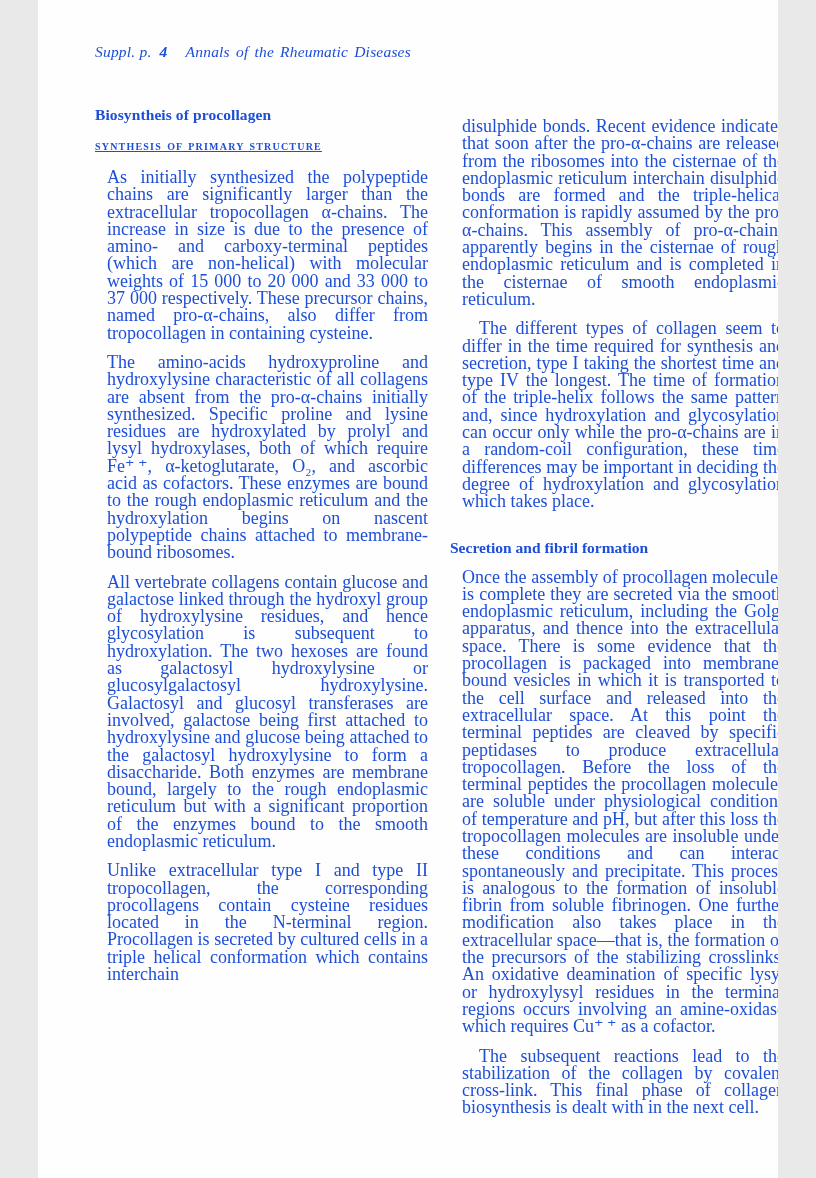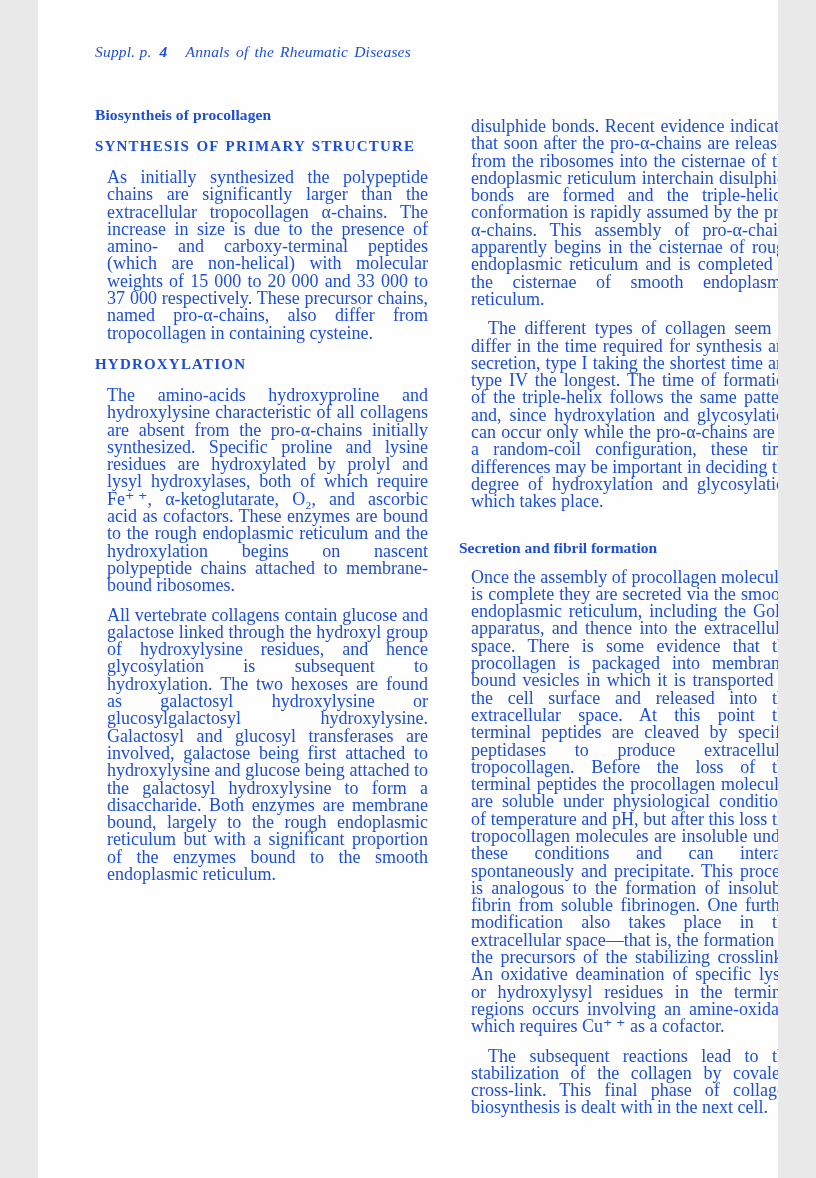--- a/index.html
+++ b/index.html
@@ -24,39 +24,40 @@
   }
   .running-header .pagenum { font-weight: bold; margin-left: 4px; }
   .running-header .journal { margin-left: 14px; word-spacing: 2px; }
 
   .columns {
     position: absolute;
     left: 57px;
     top: 106px;
     width: 711px;
     display: flex;
-    gap: 19px;
+    gap: 10px;
   }
   .col-left  { width: 345px; }
   .col-right { width: 347px; }
 
   .article-title {
     margin: 0;
     font-size: 15.5px;
     font-weight: bold;
     line-height: 18px;
     letter-spacing: 0.1px;
   }
   .sc {
     margin: 12px 0 7px 0;
-    font-size: 15px;
+    font-size: 10px;
     font-weight: bold;
     line-height: 21px;
     letter-spacing: 1.2px;
     word-spacing: 1.5px;
+    text-decoration: underline;
   }
   .sc.first { margin-top: 12px; }
   .bold-heading {
     margin: 28px 0 5px 0;
     font-size: 15.5px;
     font-weight: bold;
     line-height: 18px;
   }
   p {
     margin: 12px;
@@ -78,25 +79,25 @@
   </div>
 
   <div class="columns">
 
     <div class="col-left">
       <h2 class="article-title">Biosyntheis of procollagen</h2>
 
       <h3 class="sc first">SYNTHESIS OF PRIMARY STRUCTURE</h3>
       <p>As initially synthesized the polypeptide chains are significantly larger than the extracellular tropocollagen α-chains. The increase in size is due to the presence of amino- and carboxy-terminal peptides (which are non-helical) with molecular weights of 15&nbsp;000 to 20&nbsp;000 and 33&nbsp;000 to 37&nbsp;000 respectively. These precursor chains, named pro-α-chains, also differ from tropocollagen in containing cysteine.</p>
 
-      <h3 class="sc">HYDROXYLATION</h3>
       <p>The amino-acids hydroxyproline and hydroxylysine characteristic of all collagens are absent from the pro-α-chains initially synthesized. Specific proline and lysine residues are hydroxylated by prolyl and lysyl hydroxylases, both of which require Fe⁺ ⁺, α-ketoglutarate, O₂, and ascorbic acid as cofactors. These enzymes are bound to the rough endoplasmic reticulum and the hydroxylation begins on nascent polypeptide chains attached to membrane-bound ribosomes.</p>
 
       <p>All vertebrate collagens contain glucose and galactose linked through the hydroxyl group of hydroxylysine residues, and hence glycosylation is subsequent to hydroxylation. The two hexoses are found as galactosyl hydroxylysine or glucosylgalactosyl hydroxylysine. Galactosyl and glucosyl transferases are involved, galactose being first attached to hydroxylysine and glucose being attached to the galactosyl hydroxylysine to form a disaccharide. Both enzymes are membrane bound, largely to the rough endoplasmic reticulum but with a significant proportion of the enzymes bound to the smooth endoplasmic reticulum.</p>
 
+      <p>Unlike extracellular type I and type II tropocollagen, the corresponding procollagens contain cysteine residues located in the N-terminal region. Procollagen is secreted by cultured cells in a triple helical conformation which contains interchain</p>
     </div>
 
     <div class="col-right">
       <p>disulphide bonds. Recent evidence indicates that soon after the pro-α-chains are released from the ribosomes into the cisternae of the endoplasmic reticulum interchain disulphide bonds are formed and the triple-helical conformation is rapidly assumed by the pro-α-chains. This assembly of pro-α-chains apparently begins in the cisternae of rough endoplasmic reticulum and is completed in the cisternae of smooth endoplasmic reticulum.</p>
       <p class="indent">The different types of collagen seem to differ in the time required for synthesis and secretion, type I taking the shortest time and type IV the longest. The time of formation of the triple-helix follows the same pattern and, since hydroxylation and glycosylation can occur only while the pro-α-chains are in a random-coil configuration, these time differences may be important in deciding the degree of hydroxylation and glycosylation which takes place.</p>
 
       <h2 class="bold-heading">Secretion and fibril formation</h2>
       <p>Once the assembly of procollagen molecules is complete they are secreted via the smooth endoplasmic reticulum, including the Golgi apparatus, and thence into the extracellular space. There is some evidence that the procollagen is packaged into membrane-bound vesicles in which it is transported to the cell surface and released into the extracellular space. At this point the terminal peptides are cleaved by specific peptidases to produce extracellular tropocollagen. Before the loss of the terminal peptides the procollagen molecules are soluble under physiological conditions of temperature and pH, but after this loss the tropocollagen molecules are insoluble under these conditions and can interact spontaneously and precipitate. This process is analogous to the formation of insoluble fibrin from soluble fibrinogen. One further modification also takes place in the extracellular space—that is, the formation of the precursors of the stabilizing crosslinks. An oxidative deamination of specific lysyl or hydroxylysyl residues in the terminal regions occurs involving an amine-oxidase which requires Cu⁺ ⁺ as a cofactor.</p>
       <p class="indent">The subsequent reactions lead to the stabilization of the collagen by covalent cross-link. This final phase of collagen biosynthesis is dealt with in the next cell.</p>
     </div>

